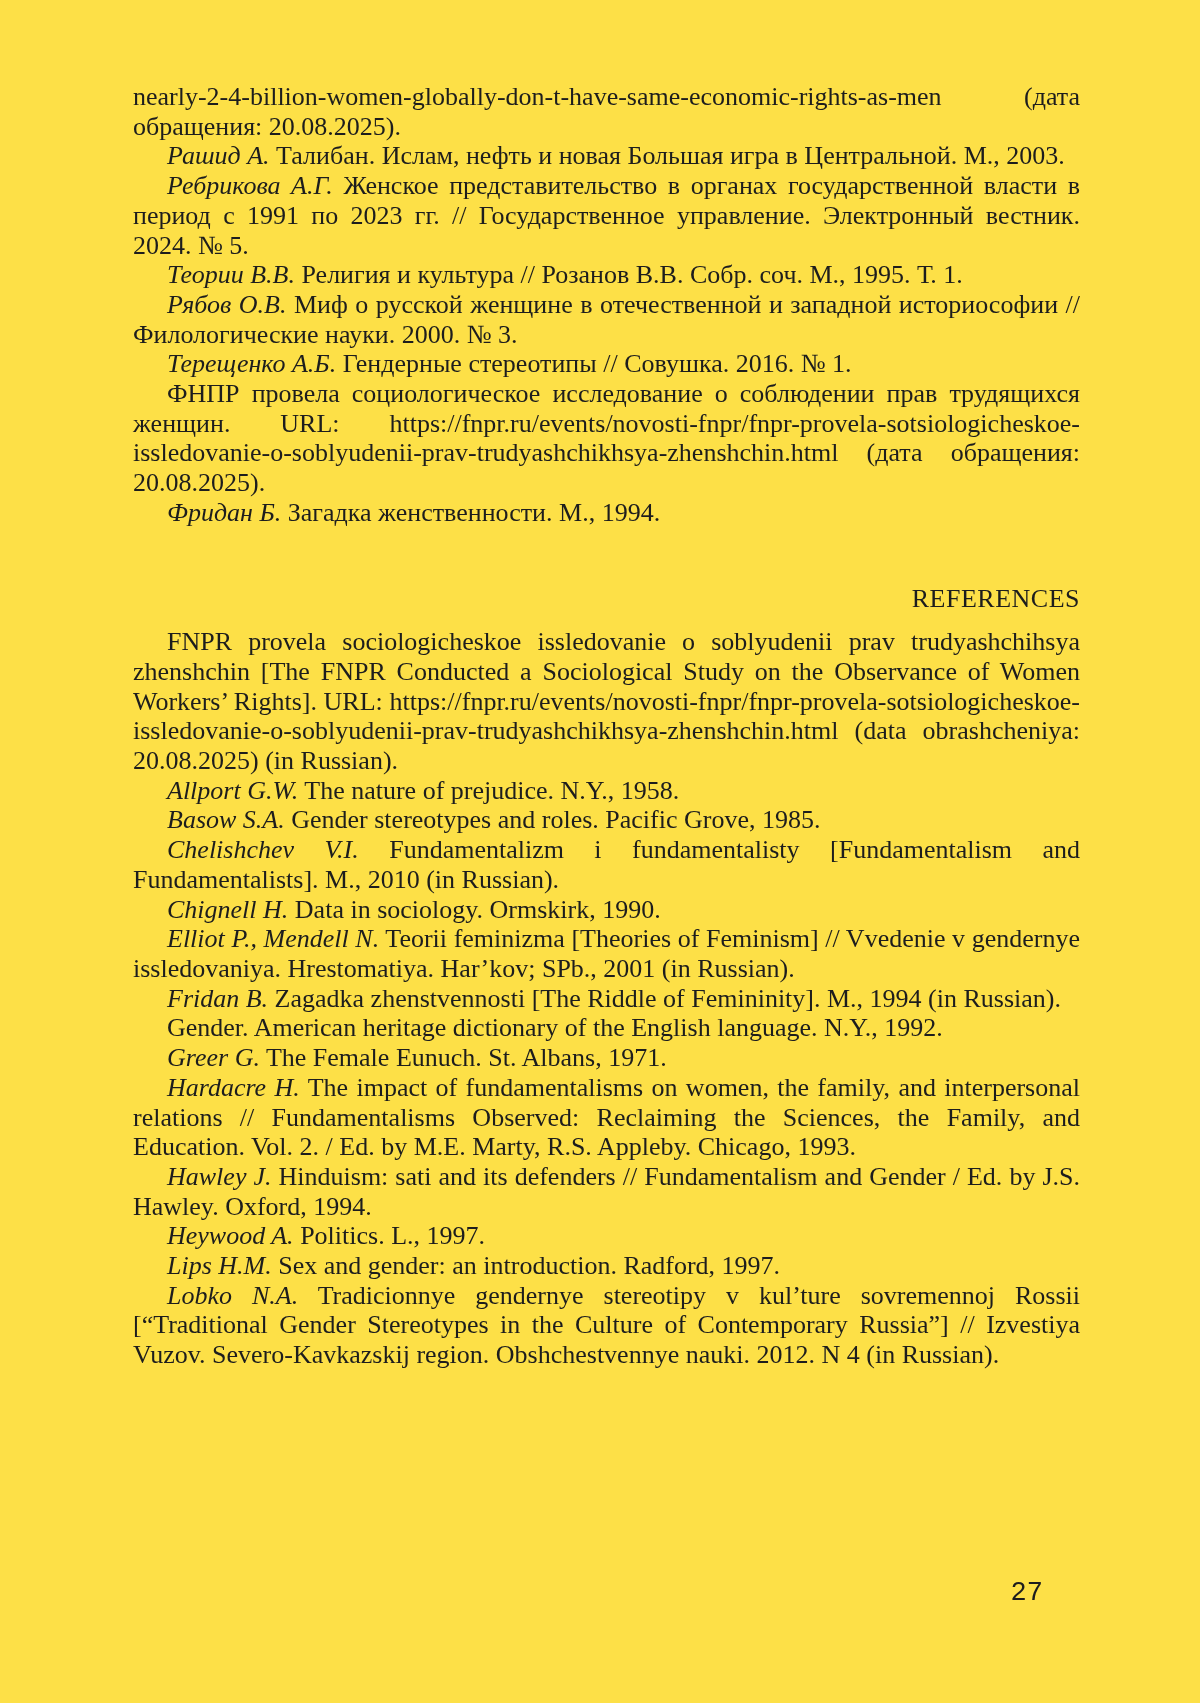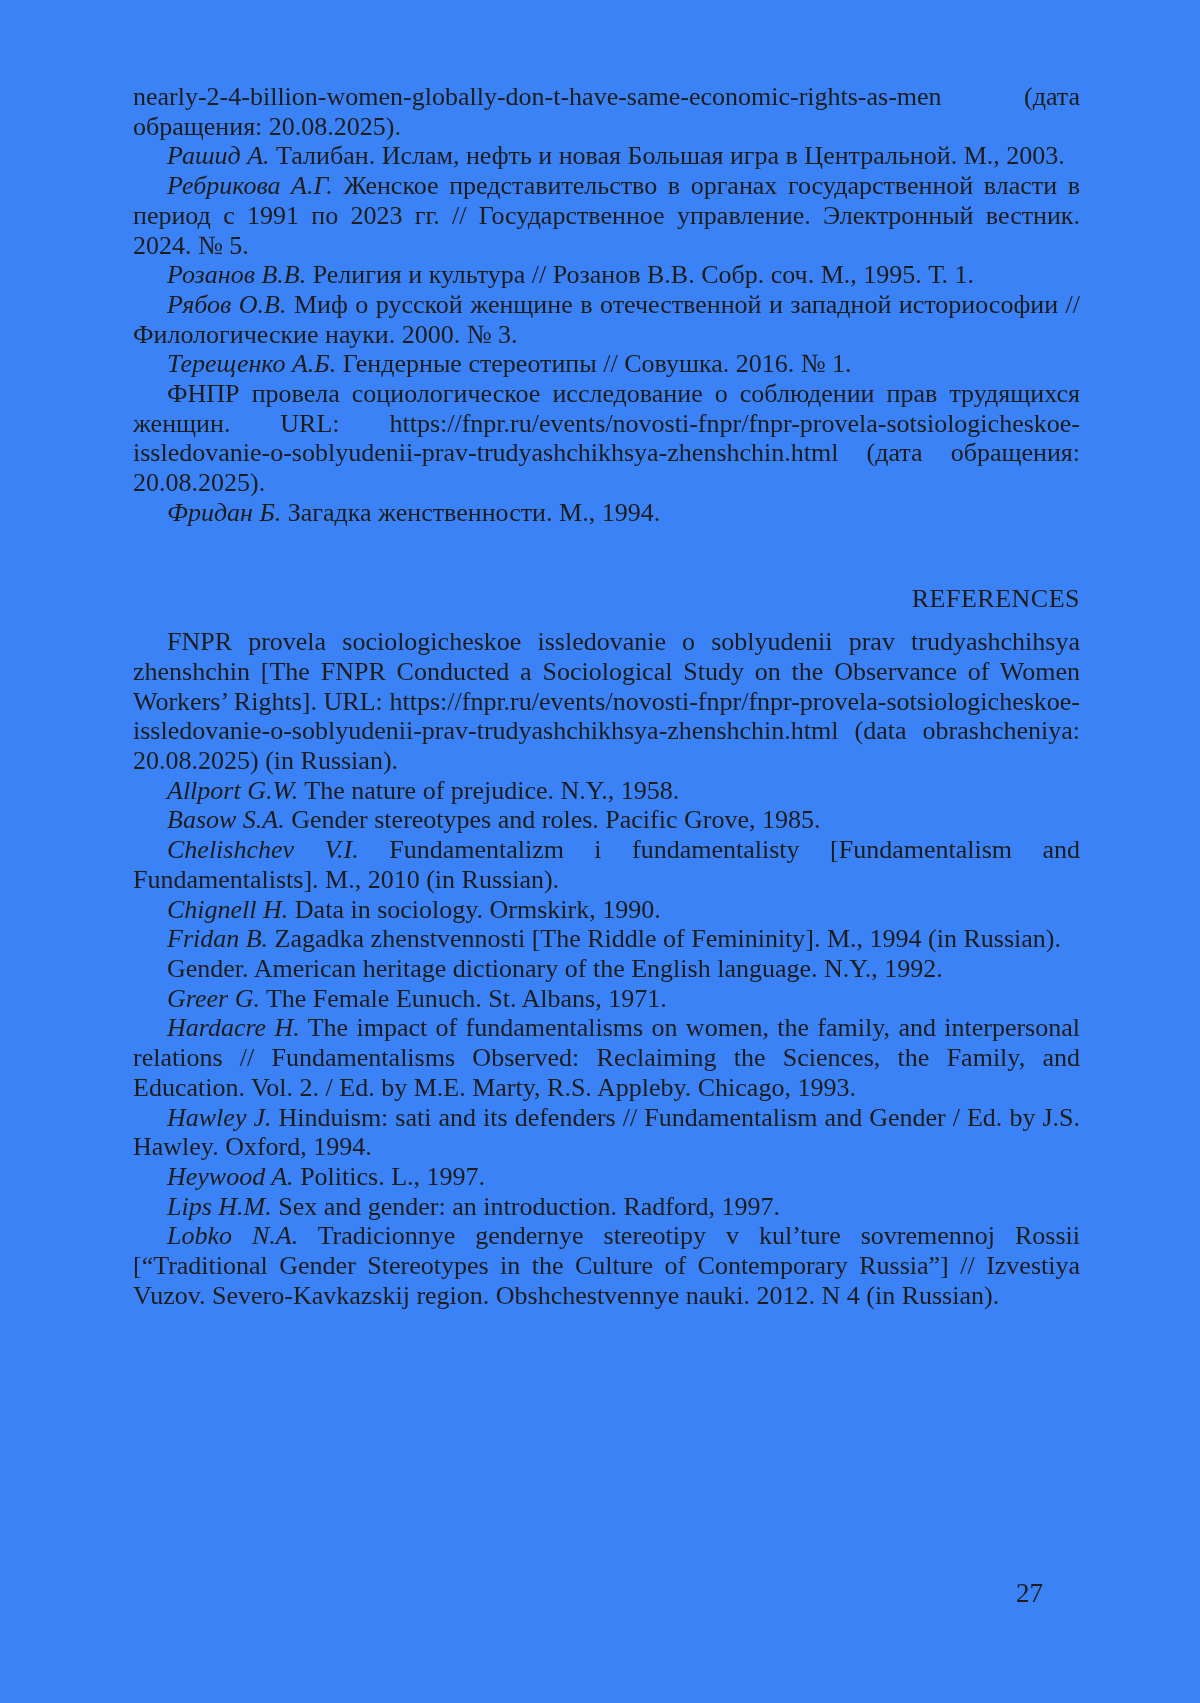--- a/index.html
+++ b/index.html
@@ -6,21 +6,21 @@
   body {
     width: 1200px;
     height: 1703px;
     background: #ffffff;
     position: relative;
     overflow: hidden;
   }
   .page {
     position: absolute;
     inset: 0;
-    background: #3b82f6;
+    background: #fde047;
   }
   .content {
     position: absolute;
     left: 133px;
     top: 82px;
     width: 947px;
     font-family: "Liberation Serif", "DejaVu Serif", serif;
     font-size: 26px;
     line-height: 29.7px;
     color: #1d1d1d;
@@ -38,47 +38,48 @@
     text-indent: 34px;
     font-size: 26px;
     font-weight: normal;
     letter-spacing: 0.5px;
     text-align: right;
   }
   .page-number {
     position: absolute;
     top: 1578px;
     right: 157px;
-    font-family: Liberation Serif, serif;
+    font-family: Liberation Mono, monospace;
     font-size: 27px;
     color: #1d1d1d;
   }
 </style>
 </head>
 <body>
 
 <div class="page">
   <div class="content">
     <div id="bib-ru">
         <p class="bib-entry no-indent"><span>nearly-2-4-billion-women-globally-don-t-have-same-economic-rights-as-men (дата обращения: 20.08.2025).</span></p>
         <p class="bib-entry"><span class="author">Рашид А.</span><span> Талибан. Ислам, нефть и новая Большая игра в Центральной. М., 2003.</span></p>
         <p class="bib-entry"><span class="author">Ребрикова А.Г.</span><span> Женское представительство в органах государственной власти в период с 1991 по 2023 гг. // Государственное управление. Электронный вестник. 2024. № 5.</span></p>
-        <p class="bib-entry"><span class="author">Розанов В.В.</span><span> Религия и культура // Розанов В.В. Собр. соч. М., 1995. Т. 1.</span></p>
+        <p class="bib-entry"><span class="author">Теории В.В.</span><span> Религия и культура // Розанов В.В. Собр. соч. М., 1995. Т. 1.</span></p>
         <p class="bib-entry"><span class="author">Рябов О.В.</span><span> Миф о русской женщине в отечественной и западной истори­ософии // Филологические науки. 2000. № 3.</span></p>
         <p class="bib-entry"><span class="author">Терещенко А.Б.</span><span> Гендерные стереотипы // Совушка. 2016. № 1.</span></p>
         <p class="bib-entry"><span>ФНПР провела социологическое исследование о соблюдении прав трудящихся женщин. URL: https://fnpr.ru/events/novosti-fnpr/fnpr-provela-sotsiologicheskoe-issledovanie-o-soblyudenii-prav-trudyashchikhsya-zhenshchin.html (дата обращения: 20.08.2025).</span></p>
         <p class="bib-entry"><span class="author">Фридан Б.</span><span> Загадка женственности. М., 1994.</span></p>
       </div>
     <h2 class="references-heading">REFERENCES</h2>
     <div id="bib-en">
         <p class="bib-entry"><span>FNPR provela sociologicheskoe issledovanie o soblyudenii prav trudyashchihsya zhenshchin [The FNPR Conducted a Sociological Study on the Observance of Women Workers’ Rights]. URL: https://fnpr.ru/events/novosti-fnpr/fnpr-provela-sotsiologicheskoe-issledovanie-o-soblyudenii-prav-trudyashchikhsya-zhenshchin.html (data obrashcheniya: 20.08.2025) (in Russian).</span></p>
         <p class="bib-entry"><span class="author">Allport G.W.</span><span> The nature of prejudice. N.Y., 1958.</span></p>
         <p class="bib-entry"><span class="author">Basow S.A.</span><span> Gender stereotypes and roles. Pacific Grove, 1985.</span></p>
         <p class="bib-entry"><span class="author">Chelishchev V.I.</span><span> Fundamentalizm i fundamentalisty [Fundamentalism and Fundamentalists]. M., 2010 (in Russian).</span></p>
         <p class="bib-entry"><span class="author">Chignell H.</span><span> Data in sociology. Ormskirk, 1990.</span></p>
+        <p class="bib-entry"><span class="author">Elliot P., Mendell N.</span><span> Teorii feminizma [Theories of Feminism] // Vvedenie v gendernye issledovaniya. Hrestomatiya. Har’kov; SPb., 2001 (in Russian).</span></p>
         <p class="bib-entry"><span class="author">Fridan B.</span><span> Zagadka zhenstvennosti [The Riddle of Femininity]. M., 1994 (in Russian).</span></p>
         <p class="bib-entry"><span>Gender. American heritage dictionary of the English language. N.Y., 1992.</span></p>
         <p class="bib-entry"><span class="author">Greer G.</span><span> The Female Eunuch. St. Albans, 1971.</span></p>
         <p class="bib-entry"><span class="author">Hardacre H.</span><span> The impact of fundamentalisms on women, the family, and interpersonal relations // Fundamentalisms Observed: Reclaiming the Sciences, the Family, and Education. Vol. 2. / Ed. by M.E. Marty, R.S. Appleby. Chicago, 1993.</span></p>
         <p class="bib-entry"><span class="author">Hawley J.</span><span> Hinduism: sati and its defenders // Fundamentalism and Gender / Ed. by J.S. Hawley. Oxford, 1994.</span></p>
         <p class="bib-entry"><span class="author">Heywood A.</span><span> Politics. L., 1997.</span></p>
         <p class="bib-entry"><span class="author">Lips H.M.</span><span> Sex and gender: an introduction. Radford, 1997.</span></p>
         <p class="bib-entry"><span class="author">Lobko N.A.</span><span> Tradicionnye gendernye stereotipy v kul’ture sovremennoj Rossii [“Traditional Gender Stereotypes in the Culture of Contemporary Russia”] // Izvestiya Vuzov. Severo-Kavkazskij region. Obshchestvennye nauki. 2012. N 4 (in Russian).</span></p>
       </div>
   </div>

